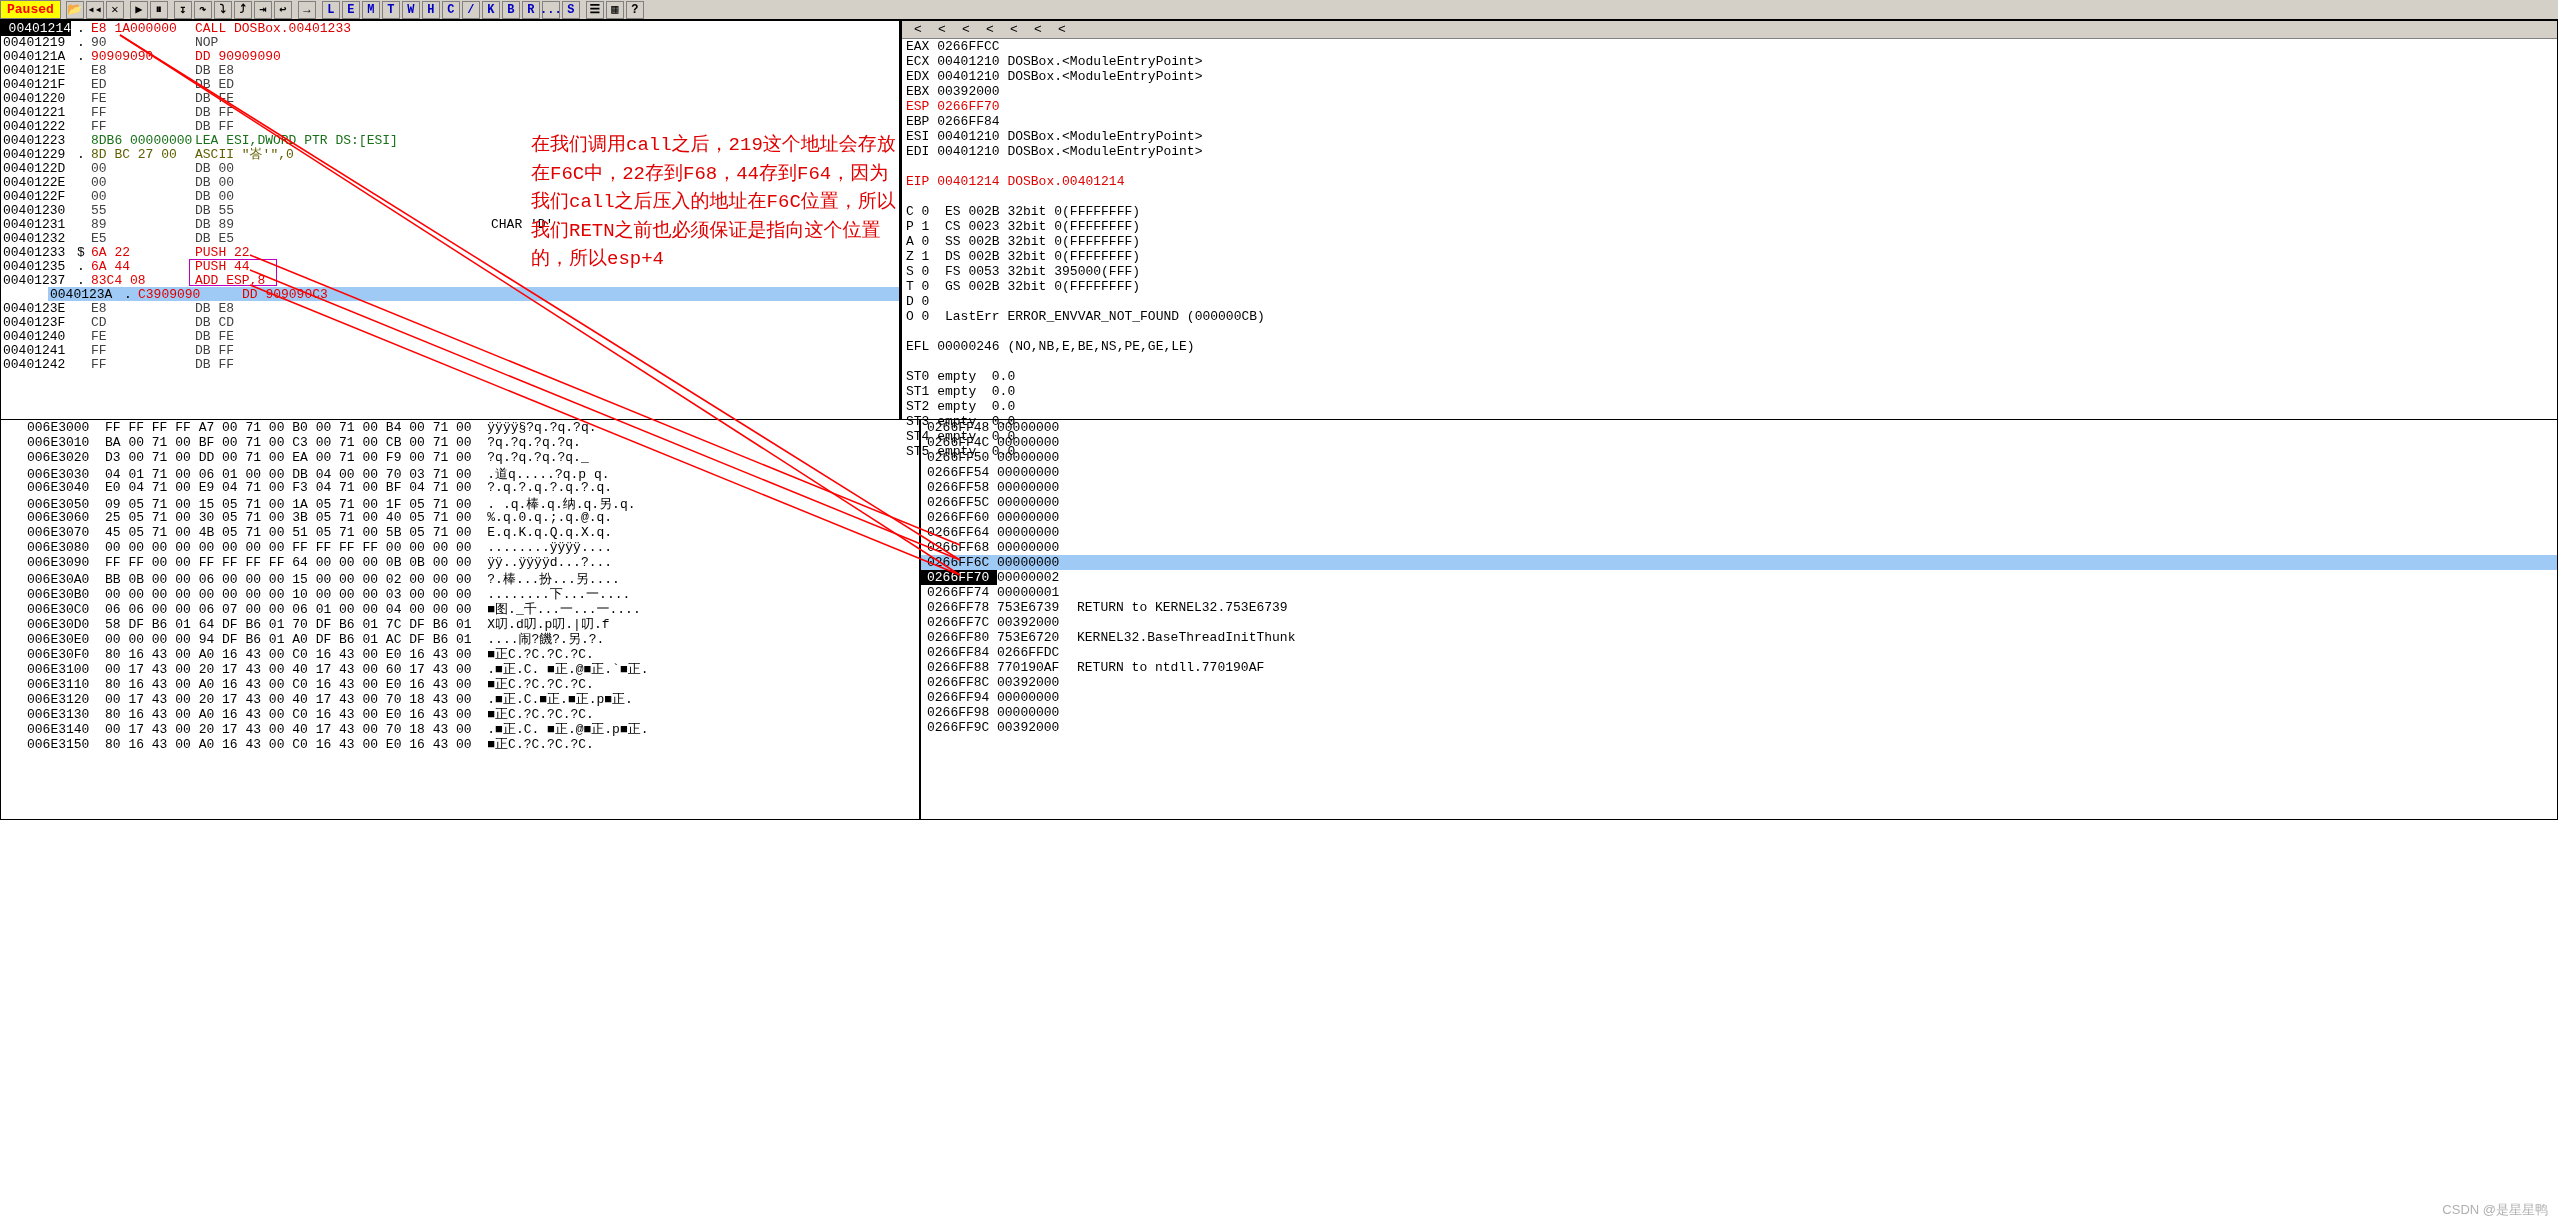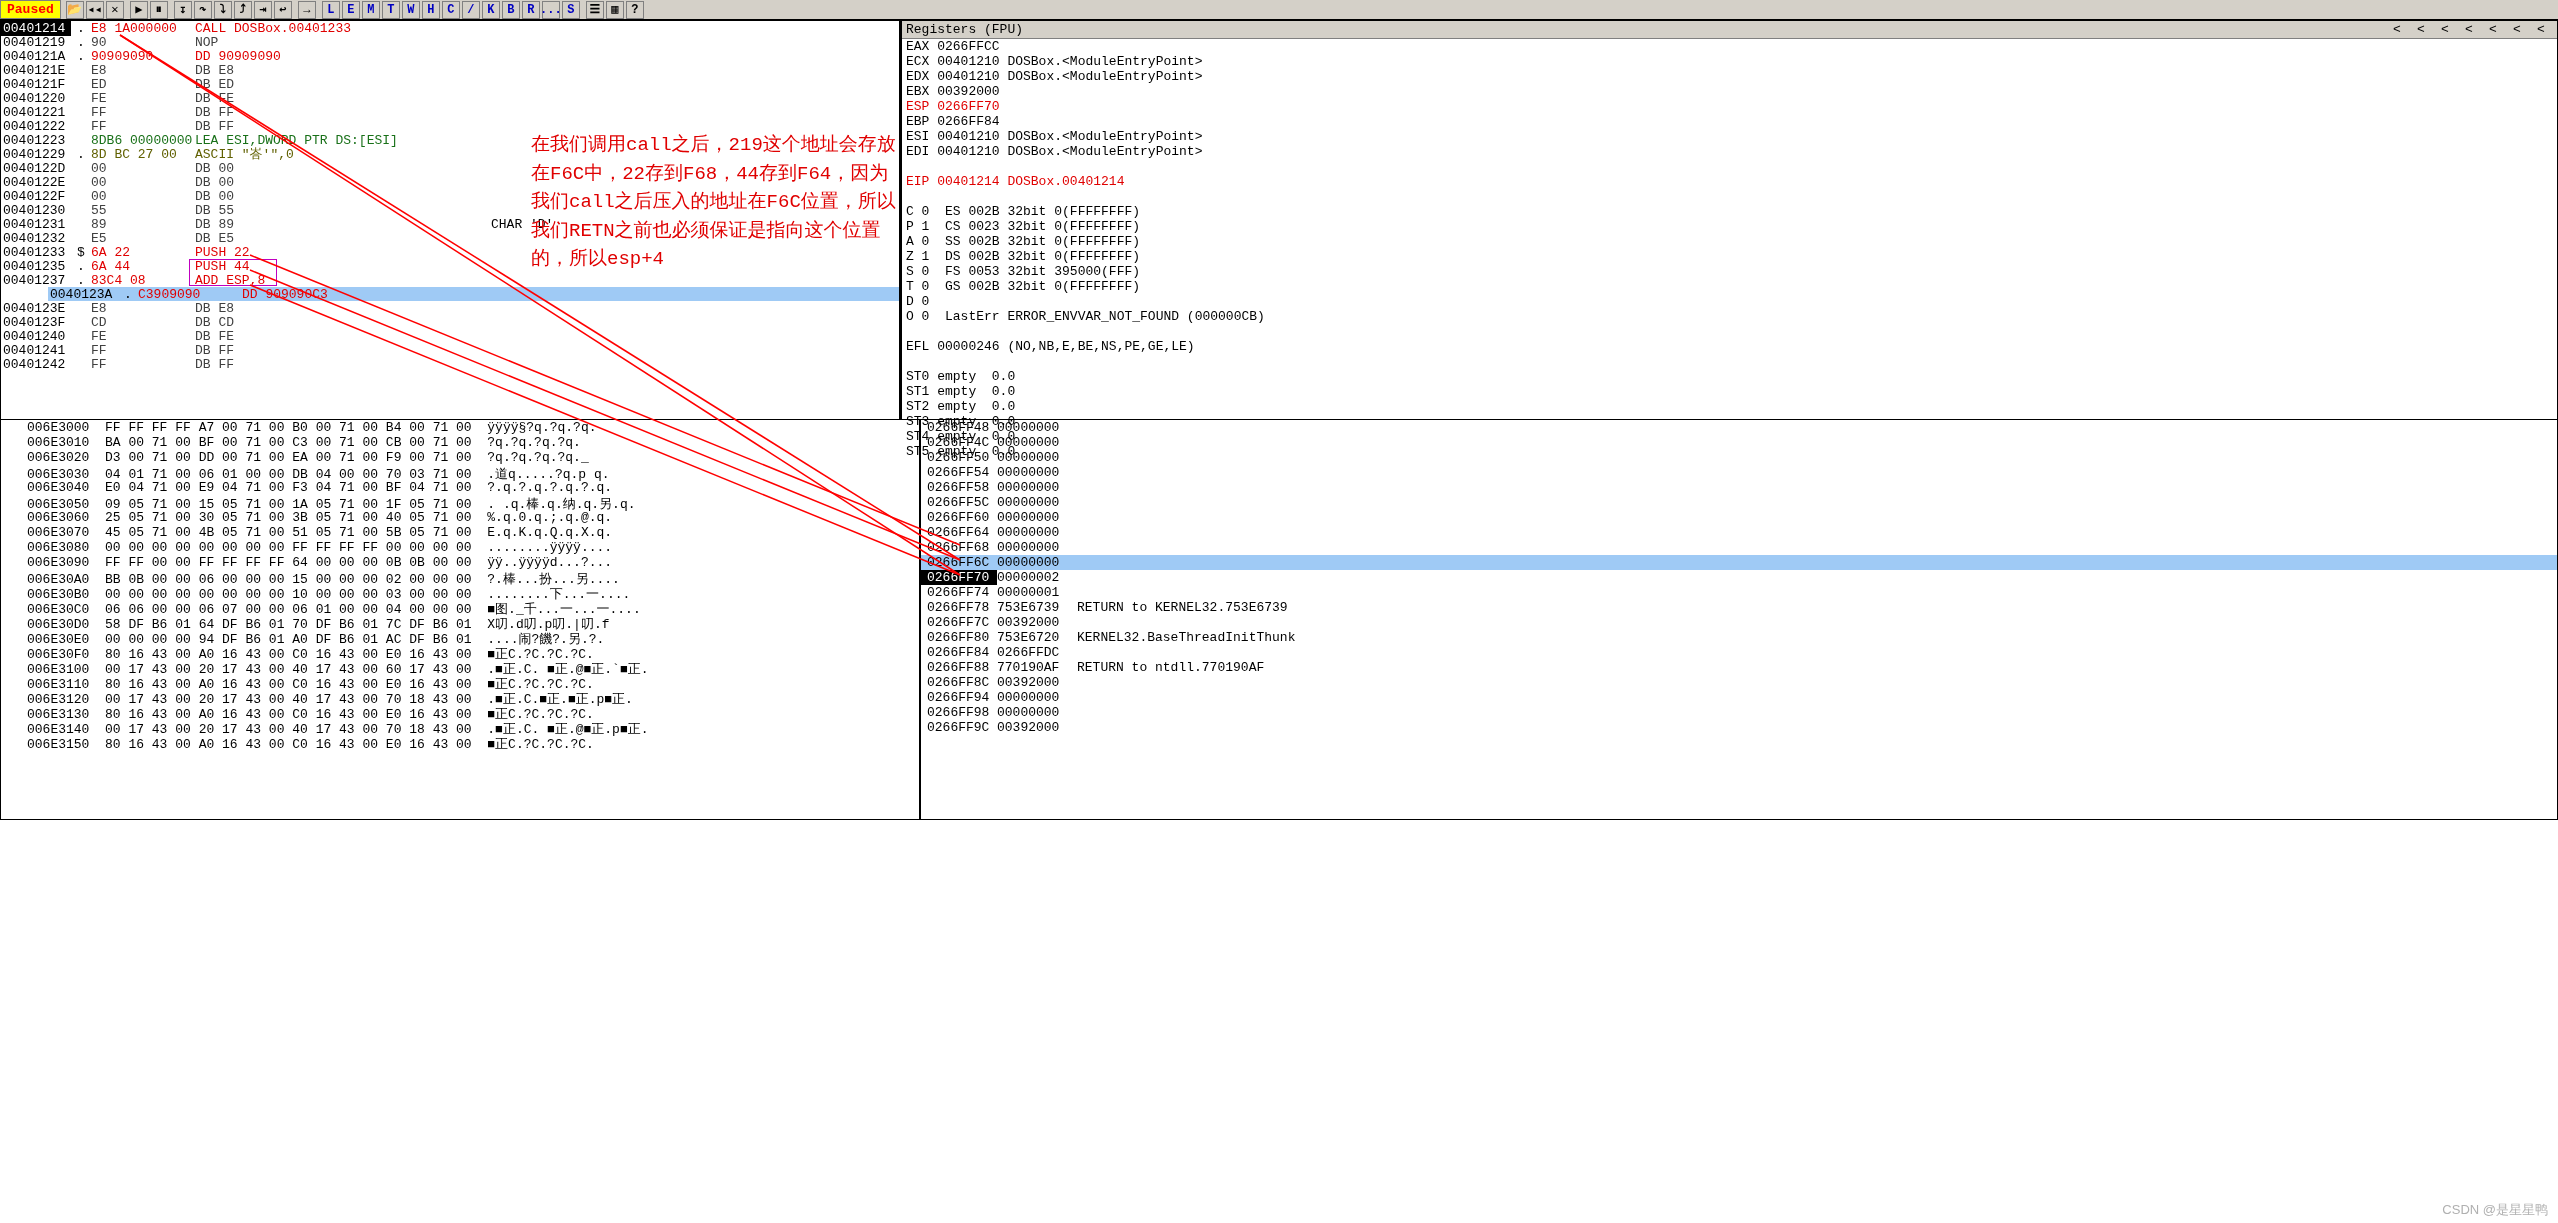--- a/index.html
+++ b/index.html
@@ -66,21 +66,21 @@
   <span id="letter-btns"><span class="tb-btn blue">L</span><span class="tb-btn blue">E</span><span class="tb-btn blue">M</span><span class="tb-btn blue">T</span><span class="tb-btn blue">W</span><span class="tb-btn blue">H</span><span class="tb-btn blue">C</span><span class="tb-btn blue">/</span><span class="tb-btn blue">K</span><span class="tb-btn blue">B</span><span class="tb-btn blue">R</span><span class="tb-btn blue">...</span><span class="tb-btn blue">S</span></span>
   <span class="tb-sep"></span>
   <span class="tb-btn">☰</span>
   <span class="tb-btn">▦</span>
   <span class="tb-btn">?</span>
 </div>
 
 <div class="main">
   <div class="disasm">
     <div id="disasm-rows">
-        <div class="disasm-row"><span class="c-addr sel-addr" style="background: rgb(0, 0, 0); color: rgb(255, 255, 255);">00401214</span><span class="c-mark">.</span><span class="c-bytes red">E8 1A000000</span><span class="c-asm red">CALL DOSBox.00401233</span></div>
+        <div class="disasm-row"><span class="c-addr sel-addr" style="background: rgb(0, 0, 0); color: rgb(255, 255, 255); text-align: right;">00401214</span><span class="c-mark">.</span><span class="c-bytes red">E8 1A000000</span><span class="c-asm red">CALL DOSBox.00401233</span></div>
         <div class="disasm-row"><span class="c-addr">00401219</span><span class="c-mark">.</span><span class="c-bytes grey">90</span><span class="c-asm grey">NOP</span></div>
         <div class="disasm-row"><span class="c-addr">0040121A</span><span class="c-mark">.</span><span class="c-bytes red">90909090</span><span class="c-asm red">DD 90909090</span></div>
         <div class="disasm-row"><span class="c-addr">0040121E</span><span class="c-mark"></span><span class="c-bytes grey">E8</span><span class="c-asm grey">DB E8</span></div>
         <div class="disasm-row"><span class="c-addr">0040121F</span><span class="c-mark"></span><span class="c-bytes grey">ED</span><span class="c-asm grey">DB ED</span></div>
         <div class="disasm-row"><span class="c-addr">00401220</span><span class="c-mark"></span><span class="c-bytes grey">FE</span><span class="c-asm grey">DB FE</span></div>
         <div class="disasm-row"><span class="c-addr">00401221</span><span class="c-mark"></span><span class="c-bytes grey">FF</span><span class="c-asm grey">DB FF</span></div>
         <div class="disasm-row"><span class="c-addr">00401222</span><span class="c-mark"></span><span class="c-bytes grey">FF</span><span class="c-asm grey">DB FF</span></div>
         <div class="disasm-row"><span class="c-addr">00401223</span><span class="c-mark"></span><span class="c-bytes green">8DB6 00000000</span><span class="c-asm green">LEA ESI,DWORD PTR DS:[ESI]</span></div>
         <div class="disasm-row"><span class="c-addr">00401229</span><span class="c-mark">.</span><span class="c-bytes olive">8D BC 27 00</span><span class="c-asm olive">ASCII "峇'",0</span></div>
         <div class="disasm-row"><span class="c-addr">0040122D</span><span class="c-mark"></span><span class="c-bytes grey">00</span><span class="c-asm grey">DB 00</span></div>
@@ -98,21 +98,20 @@
         <div class="disasm-row"><span class="c-addr">00401240</span><span class="c-mark"></span><span class="c-bytes grey">FE</span><span class="c-asm grey">DB FE</span></div>
         <div class="disasm-row"><span class="c-addr">00401241</span><span class="c-mark"></span><span class="c-bytes grey">FF</span><span class="c-asm grey">DB FF</span></div>
         <div class="disasm-row"><span class="c-addr">00401242</span><span class="c-mark"></span><span class="c-bytes grey">FF</span><span class="c-asm grey">DB FF</span></div>
       </div>
     <div class="highlight-box" id="hbox" style="left: 188px; top: 238px; width: 88px; height: 27px;"></div>
     <div style="position:absolute;left:490px;top:196px;white-space:pre">CHAR 'D'</div>
     <div class="ann">在我们调用call之后，219这个地址会存放在F6C中，22存到F68，44存到F64，因为我们call之后压入的地址在F6C位置，所以我们RETN之前也必须保证是指向这个位置的，所以esp+4</div>
   </div>
   <div class="regs">
     <div class="regs-title">
-      <span class="regs-title-text">Registers (FPU)</span>
       <span class="reg-tabs" id="reg-tabs">
           <span class="reg-tab">&lt;</span>
           <span class="reg-tab">&lt;</span>
           <span class="reg-tab">&lt;</span>
           <span class="reg-tab">&lt;</span>
           <span class="reg-tab">&lt;</span>
           <span class="reg-tab">&lt;</span>
           <span class="reg-tab">&lt;</span>
         </span>
     </div>

